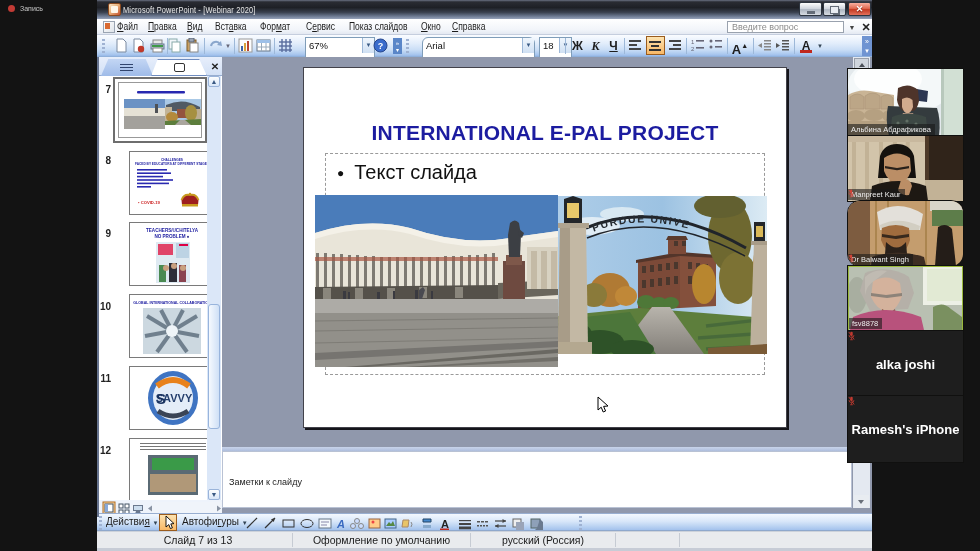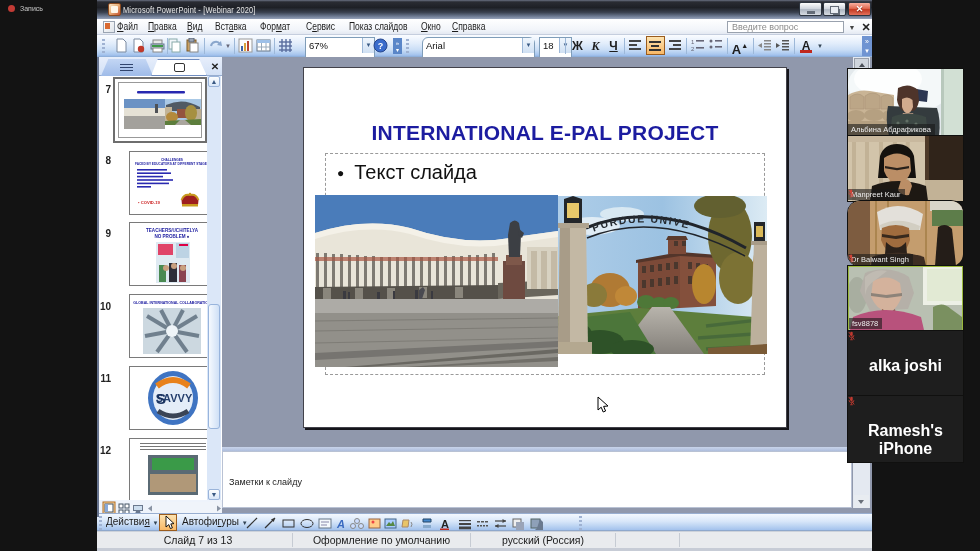--- a/index.html
+++ b/index.html
@@ -92,21 +92,21 @@
     border-top:1px solid #98aed0; border-bottom:1px solid #8fa8cc; }
   #drawbar .txt { position:absolute; top:2px; font-size:10px; color:#1b1b1b; }
 
   #statusbar { left:0; top:531px; width:775px; height:17px; background:#e9ebee; border-top:1px solid #cdd2da; font-size:10.5px; color:#1a1a1a; }
   #statusbar .sec { position:absolute; top:1px; height:14px; line-height:14px; text-align:center; border-right:1px solid #c6cbd3; }
   #winbottom { left:0; top:548px; width:775px; height:3px; background:#c7ccd6; }
 
   .vt { position:absolute; left:848px; width:115px; overflow:hidden; background:#1e1e1e; outline:1px solid #10100f; }
   .vt svg { position:absolute; left:0; top:0; }
   .vlabel { position:absolute; left:0; bottom:1px; color:#ececec; font-size:7.5px; height:11px; line-height:11px; padding:0 4px 0 3px; background:rgba(25,25,25,0.6); white-space:nowrap; }
-  .vcenter { position:absolute; left:0; right:0; top:50%; margin-top:-7px; text-align:center; color:#fff; font-weight:bold; font-size:16px; }
+  .vcenter { position:absolute; left:0; right:0; top:50%; margin-top:-7px; text-align:center; color:#fff; font-weight:bold; font-size:13px; }
   .micr { display:inline-block; position:relative; width:6px; height:9px; margin-right:3px; }
   .micbig { position:absolute; left:5px; bottom:5px; width:7px; height:10px; }
 </style>
 </head>
 <body>
 <div id="stage">
   <div id="rec" class="abs"><span class="dot"></span>Запись</div>
 
   <div id="win" class="abs">
     <div id="titlebar" class="abs"></div>

